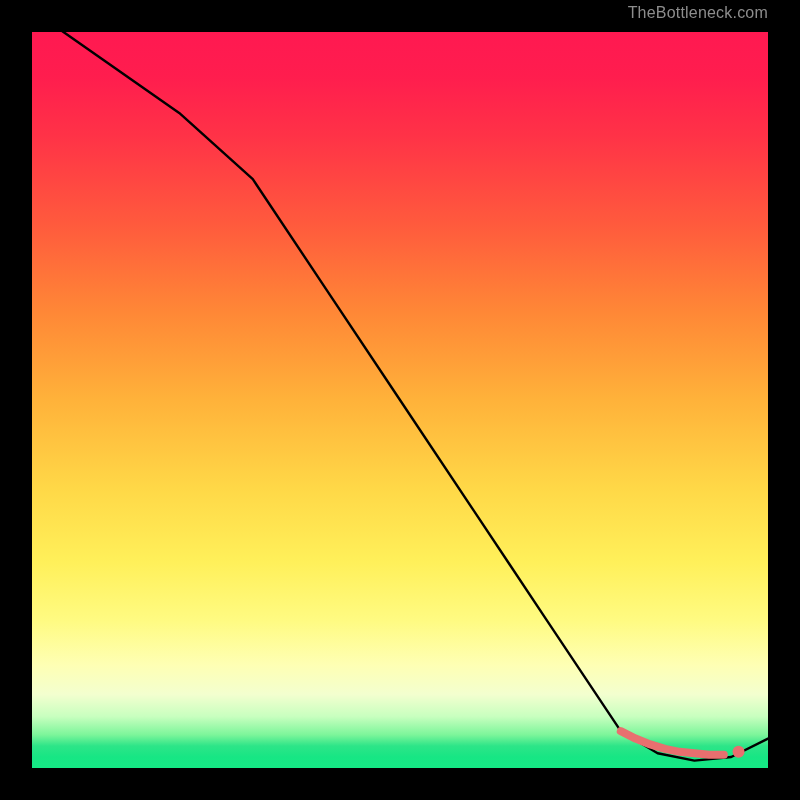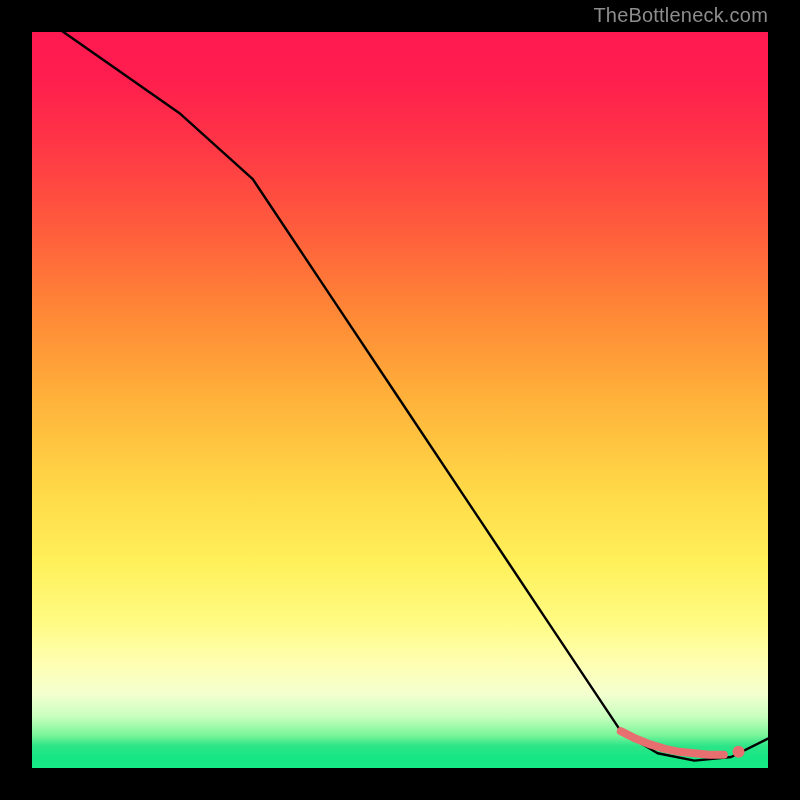--- a/index.html
+++ b/index.html
@@ -42,21 +42,21 @@
       #2de588 97%,
       #17e684 98.5%,
       #15e985 100%
     );
   }
   .watermark {
     position: absolute;
     top: 4px;
     right: 32px;
     color: #8d8d8d;
-    font-size: 20px;
+    font-size: 16px;
     letter-spacing: 0.2px;
     font-weight: 400;
   }
   svg.curve {
     position: absolute;
     left: 0;
     top: 0;
     width: 736px;
     height: 736px;
     overflow: visible;

